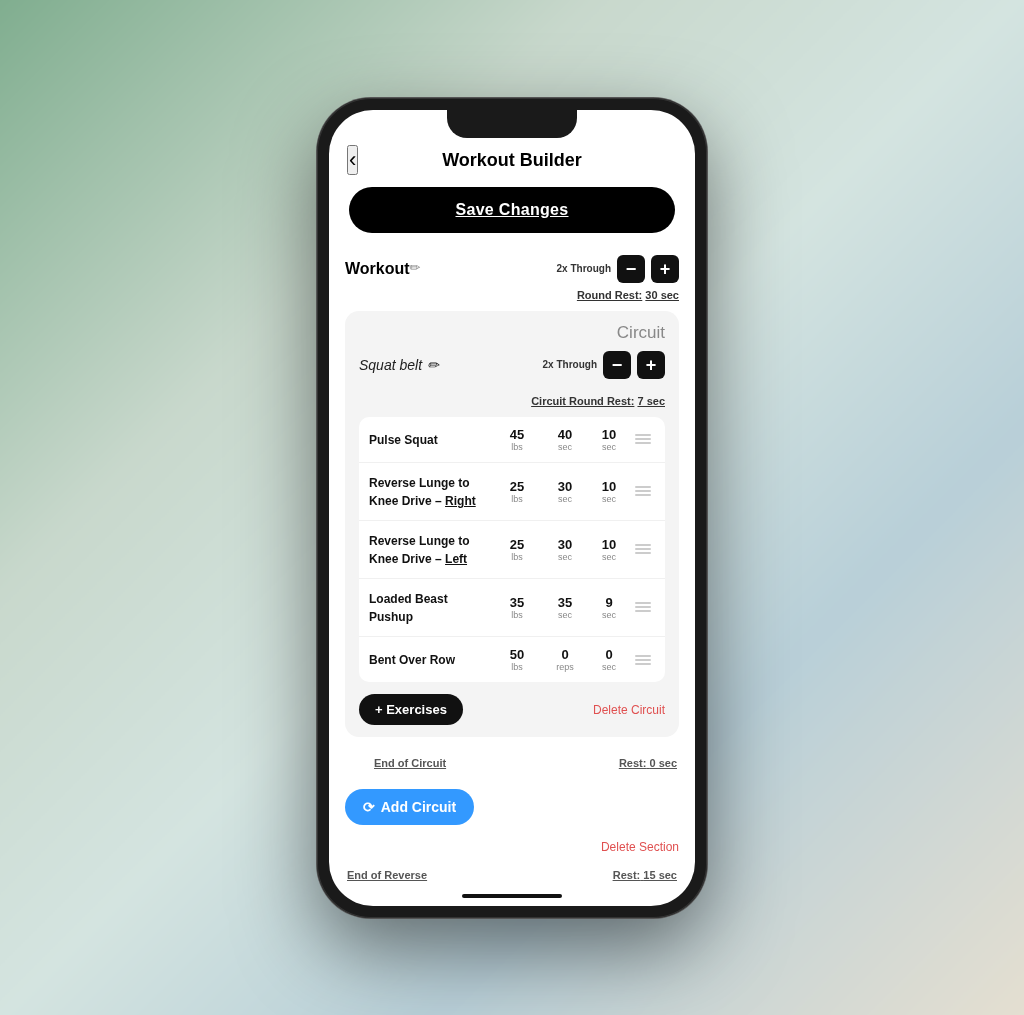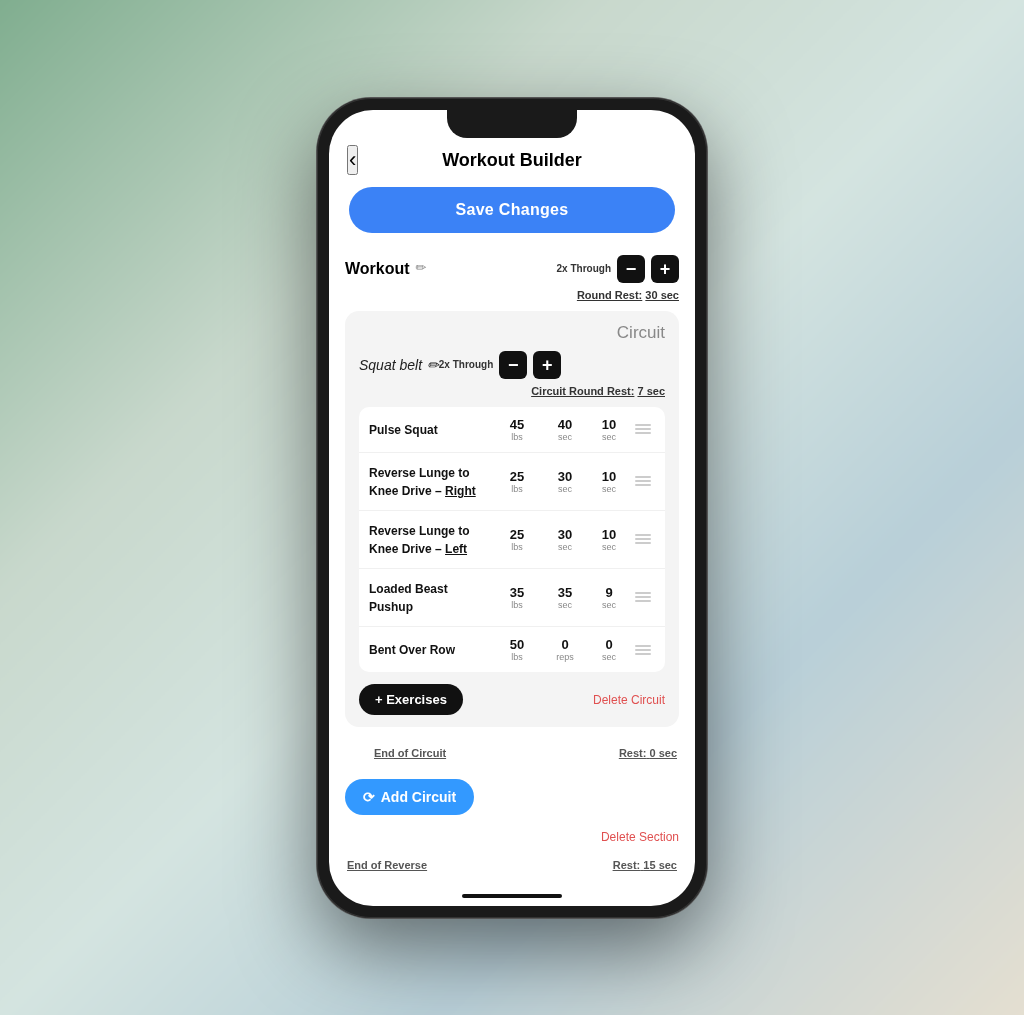--- a/index.html
+++ b/index.html
@@ -103,29 +103,30 @@
     }
 
     
     .save-btn-container {
       padding: 8px 20px 12px;
       flex-shrink: 0;
     }
 
     .save-btn {
       width: 100%;
-      background: #3b82f6;
+      background: #000000;
       color: #fff;
       border: none;
       border-radius: 28px;
       padding: 14px;
       font-size: 16px;
       font-weight: 600;
       cursor: pointer;
       letter-spacing: 0.3px;
+      text-decoration: underline;
     }
 
     
     .scroll-content {
       flex: 1;
       overflow-y: auto;
       padding: 0 16px;
       padding-bottom: 20px;
     }
 
@@ -135,21 +136,20 @@
     .workout-header {
       display: flex;
       align-items: center;
       justify-content: space-between;
       padding: 10px 0 6px;
     }
 
     .workout-label-group {
       display: flex;
       align-items: flex-start;
-      gap: 6px;
     }
 
     .workout-label {
       font-size: 16px;
       font-weight: 700;
       color: #000;
     }
 
     .edit-icon {
       font-size: 13px;
@@ -212,21 +212,22 @@
     }
 
     .circuit-badge {
       font-size: 17px;
       color: #888;
     }
 
     .circuit-header {
       display: flex;
       align-items: center;
-      margin-bottom: 6px;
+      justify-content: space-between;
+      margin-bottom: 16px;
     }
 
     .circuit-name {
       font-size: 14px;
       font-style: italic;
       color: #222;
       display: flex;
       align-items: center;
       gap: 5px;
     }

